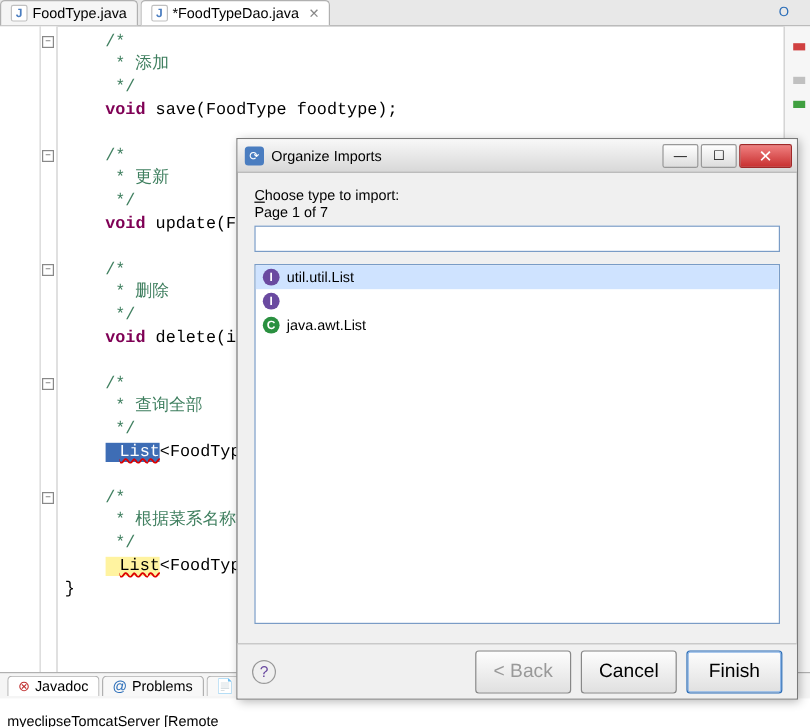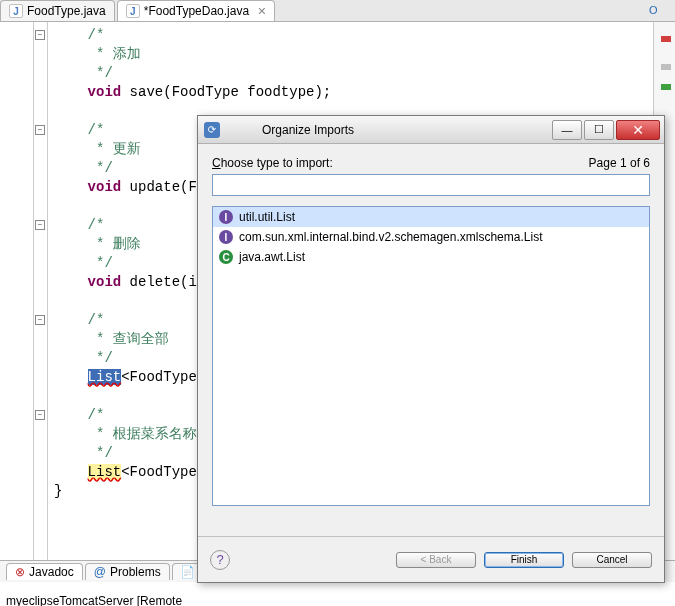--- a/index.html
+++ b/index.html
@@ -14,53 +14,53 @@
     .editor-outer { display: flex; height: 538px; }
     .ruler { width: 34px; background: #fff; border-right: 1px solid #ccc; position: relative; }
     .fold-ruler { width: 14px; background: #fff; border-right: 1px solid #ccc; position: relative; }
     .fold-mark { position: absolute; left: 1px; width: 10px; height: 10px; border: 1px solid #888; background: #fff; font-size: 8px; line-height: 8px; text-align: center; color: #555; }
     .editor { flex: 1; font-family: Consolas, "Courier New", monospace; font-size: 14px; line-height: 19px; padding: 4px 6px; white-space: pre; position: relative; }
     .right-ruler { width: 22px; background: #f6f6f6; border-left: 1px solid #ccc; position: relative; }
     .marker { position: absolute; width: 10px; height: 6px; right: 4px; }
     
     .kw { color: #7f0055; font-weight: bold; }
     .cmt { color: #3f7f5f; }
-    .err { text-decoration: underline wavy #d00; }
+    .err { text-decoration: underline wavy #d00; padding-left: 12px; }
     .hl { background: #3e6db5; color: #fff; }
     .hl-yellow { background: #fff3a0; }
     
     .bottom-tabs { display: flex; align-items: center; height: 22px; background: #f5f5f5; border-top: 1px solid #b0b0b0; padding: 0 6px; gap: 2px; }
     .btab { display: flex; align-items: center; padding: 1px 8px; border: 1px solid #b0b0b0; border-bottom: none; border-top-left-radius: 4px; border-top-right-radius: 4px; background: #f8f8f8; gap: 4px; }
     .btab.active { background: #fff; }
     
     .console-line { padding: 12px 6px; font-size: 12px; }
     .console-line2 { padding: 2px 6px; font-family: Consolas, monospace; font-size: 13px; }
     
     .dialog { position: absolute; top: 115px; left: 197px; width: 468px; height: 468px; background: #f0f0f0; border: 1px solid #7a7a7a; box-shadow: 2px 2px 8px rgba(0,0,0,0.3); }
     .titlebar { height: 28px; background: linear-gradient(#f8f8f8, #d8d8d8); border-bottom: 1px solid #b0b0b0; display: flex; align-items: center; padding: 0 4px 0 6px; }
     .titlebar .ticon { width: 16px; height: 16px; background: #4a7dc0; border-radius: 3px; margin-right: 6px; display: inline-flex; align-items: center; justify-content: center; color: #fff; font-size: 10px; }
-    .titlebar .title { flex: 1; margin-left: 36px; }
+    .titlebar .title { flex: 1; }
     .winbtn { width: 30px; height: 20px; border: 1px solid #999; background: linear-gradient(#fff,#ddd); margin-left: 2px; display: inline-flex; align-items: center; justify-content: center; font-size: 11px; border-radius: 2px; }
     .winbtn.close { background: linear-gradient(#f08080,#c83030); color: #fff; border-color: #a02828; width: 44px; font-size: 14px; }
     
     .dialog-body { padding: 12px 14px; height: calc(100% - 28px - 46px); }
-    .prompt-row { display: flex; justify-content: space-between; margin-bottom: 4px; }
+    .prompt-row { display: flex; justify-content: space-between; margin-bottom: 4px; flex-direction: column; }
     .prompt-label u { text-decoration: underline; }
     .input-box { width: 100%; height: 22px; border: 1px solid #7a9cc6; padding: 2px 4px; background: #fff; font-family: inherit; font-size: 12px; }
     .list-box { margin-top: 10px; width: 100%; height: 300px; border: 1px solid #7a9cc6; background: #fff; overflow: auto; }
     .list-item { display: flex; align-items: center; padding: 3px 6px; gap: 6px; }
     .list-item.selected { background: #cfe3ff; }
     .kind-icon { width: 14px; height: 14px; border-radius: 50%; display: inline-flex; align-items: center; justify-content: center; font-size: 10px; font-weight: bold; color: #fff; }
     .kind-interface { background: #6a4aa0; }
     .kind-class { background: #2a9040; }
     
     .button-bar { height: 46px; border-top: 1px solid #c0c0c0; display: flex; align-items: center; padding: 0 12px; gap: 8px; background: #f0f0f0; }
     .help { width: 20px; height: 20px; border: 1px solid #999; border-radius: 50%; display: inline-flex; align-items: center; justify-content: center; color: #6a4aa0; font-size: 13px; }
     .spacer { flex: 1; }
-    .btn { min-width: 80px; height: 16px; border: 1px solid #888; background: linear-gradient(#fdfdfd,#e0e0e0); border-radius: 3px; font-size: 10px; display: inline-flex; align-items: center; justify-content: center; }
+    .btn { min-width: 80px; height: 36px; border: 1px solid #888; background: linear-gradient(#fdfdfd,#e0e0e0); border-radius: 3px; font-size: 16px; display: inline-flex; align-items: center; justify-content: center; }
     .btn.default { border: 1px solid #2a6db8; box-shadow: 0 0 0 1px #8db6e8 inset; }
     .btn:disabled { color: #999; }
     
     .outline-view { position: absolute; top: 0; right: 0; width: 28px; height: 20px; display: flex; align-items: center; padding: 2px; font-size: 11px; color: #2a6db8; }
   </style>
 </head>
 <body>
 
 <div class="outline-view">
   <span>O</span>
@@ -116,38 +116,37 @@
   <div class="titlebar">
     <span class="ticon">⟳</span>
     <span class="title">Organize Imports</span>
     <span class="winbtn">—</span>
     <span class="winbtn">☐</span>
     <span class="winbtn close">✕</span>
   </div>
   <div class="dialog-body">
     <div class="prompt-row">
       <span class="prompt-label"><u>C</u><span id="prompt-rest">hoose type to import:</span></span>
-      <span>Page 1 of 6</span>
+      <span>Page 1 of 7</span>
     </div>
     <input class="input-box" type="text" value="" style="">
     <div class="list-box" id="import-list">
         <div class="list-item selected">
           <span class="kind-icon kind-interface">I</span>
           <span>util.util.List</span>
         </div>
         <div class="list-item">
           <span class="kind-icon kind-interface">I</span>
-          <span>com.sun.xml.internal.bind.v2.schemagen.xmlschema.List</span>
         </div>
         <div class="list-item">
           <span class="kind-icon kind-class">C</span>
           <span>java.awt.List</span>
         </div>
       </div>
   </div>
   <div class="button-bar">
     <span class="help">?</span>
     <span class="spacer"></span>
     <button class="btn" disabled="">&lt; Back</button>
+    <button class="btn">Cancel</button>
     <button class="btn default">Finish</button>
-    <button class="btn">Cancel</button>
   </div>
 </div>
 
 </body></html>

